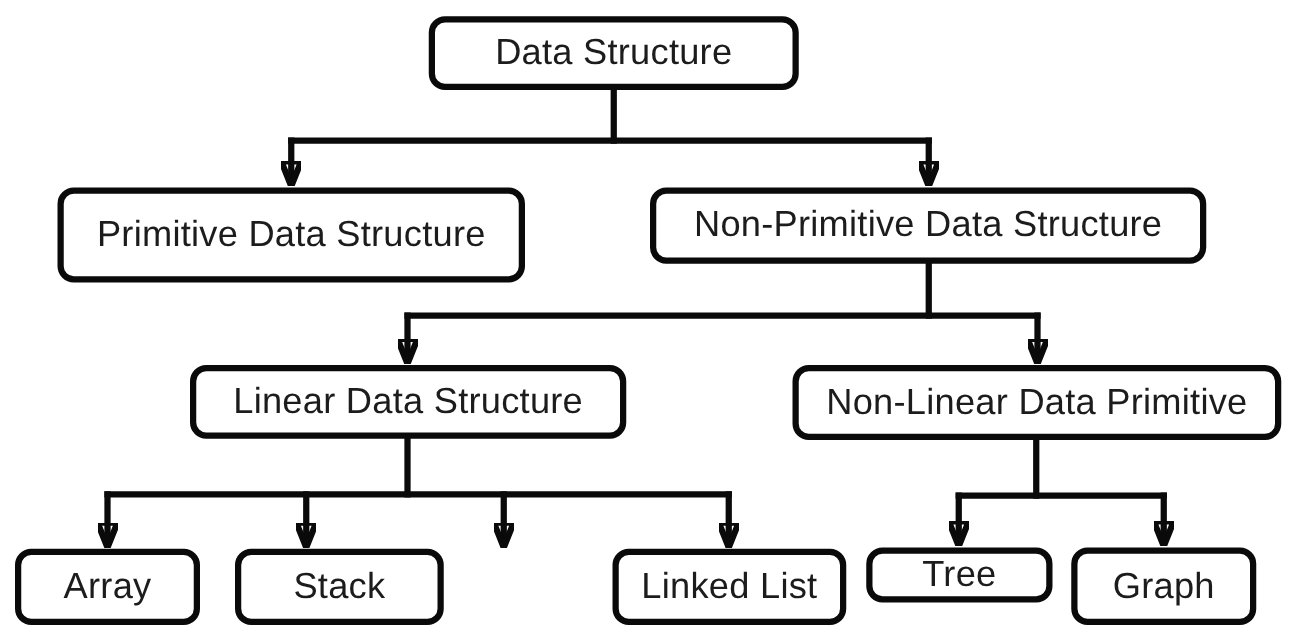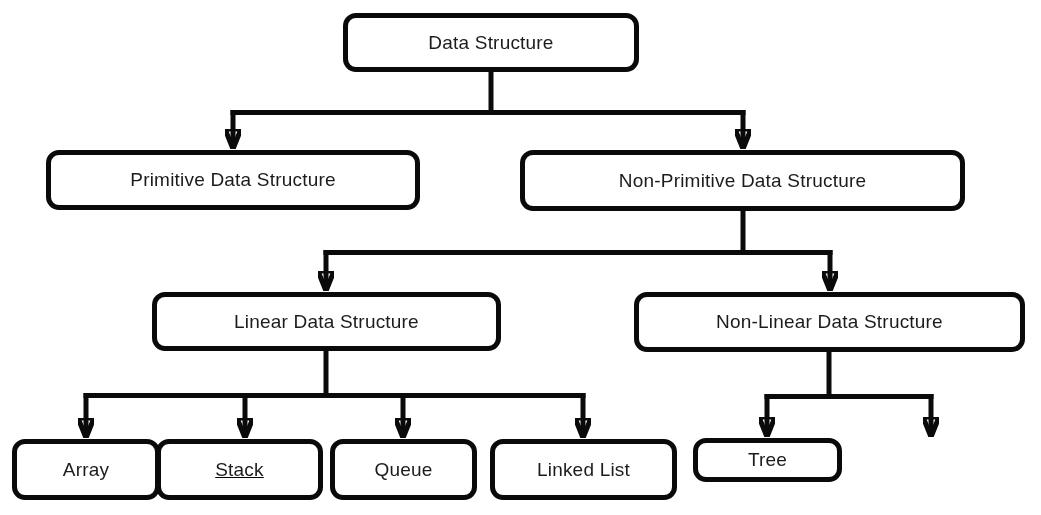--- a/index.html
+++ b/index.html
@@ -28,33 +28,33 @@
     position:absolute;
     box-sizing:border-box;
     background:var(--box-bg);
     border:5px solid var(--line);
     border-radius:13px;
     display:flex;
     align-items:center;
     justify-content:center;
   }
   .node span{
-    font-size:19px;
+    font-size:29px;
     color:var(--text);
     white-space:nowrap;
     letter-spacing:0.2px;
   }
   
   .n-root        {left:343px;top:13px; width:296px;height:59px;}
-  .n-primitive   {left:46px; top:150px;width:374px;height:60px;}
+  .n-primitive   {left:46px; top:150px;width:374px;height:76px;}
   .n-nonprimitive{left:520px;top:150px;width:445px;height:61px;}
   .n-linear      {left:152px;top:292px;width:349px;height:59px;}
   .n-nonlinear   {left:634px;top:292px;width:391px;height:60px;}
   .n-array       {left:12px; top:439px;width:148px;height:61px;text-align:center;}
-  .n-stack       {left:156px;top:439px;width:167px;height:61px;text-decoration:underline;}
+  .n-stack       {left:188px;top:439px;width:167px;height:61px;}
   .n-queue       {left:330px;top:439px;width:147px;height:61px;}
   .n-linkedlist  {left:490px;top:439px;width:187px;height:61px;align-items:center;}
   .n-tree        {left:693px;top:438px;width:149px;height:44px;}
   .n-graph       {left:857px;top:438px;width:148px;height:62px;}
 </style>
 </head>
 <body>
 
 <div class="canvas">
 
@@ -106,37 +106,37 @@
 
   <div class="node n-linear">
     <span>Linear Data Structure</span>
   </div>
 
   <div class="node n-nonprimitive">
     <span>Non-Primitive Data Structure</span>
   </div>
 
   <div class="node n-nonlinear">
-    <span>Non-Linear Data Structure</span>
+    <span>Non-Linear Data Primitive</span>
   </div>
 
   <div class="node n-array">
     <span>Array</span>
   </div>
 
   <div class="node n-stack">
     <span>Stack</span>
   </div>
 
-  <div class="node n-queue">
-    <span>Queue</span>
-  </div>
 
   <div class="node n-linkedlist">
     <span>Linked List</span>
   </div>
 
   <div class="node n-tree">
     <span>Tree</span>
   </div>
 
+  <div class="node n-graph">
+    <span>Graph</span>
+  </div>
 
 </div>
 
 </body></html>

